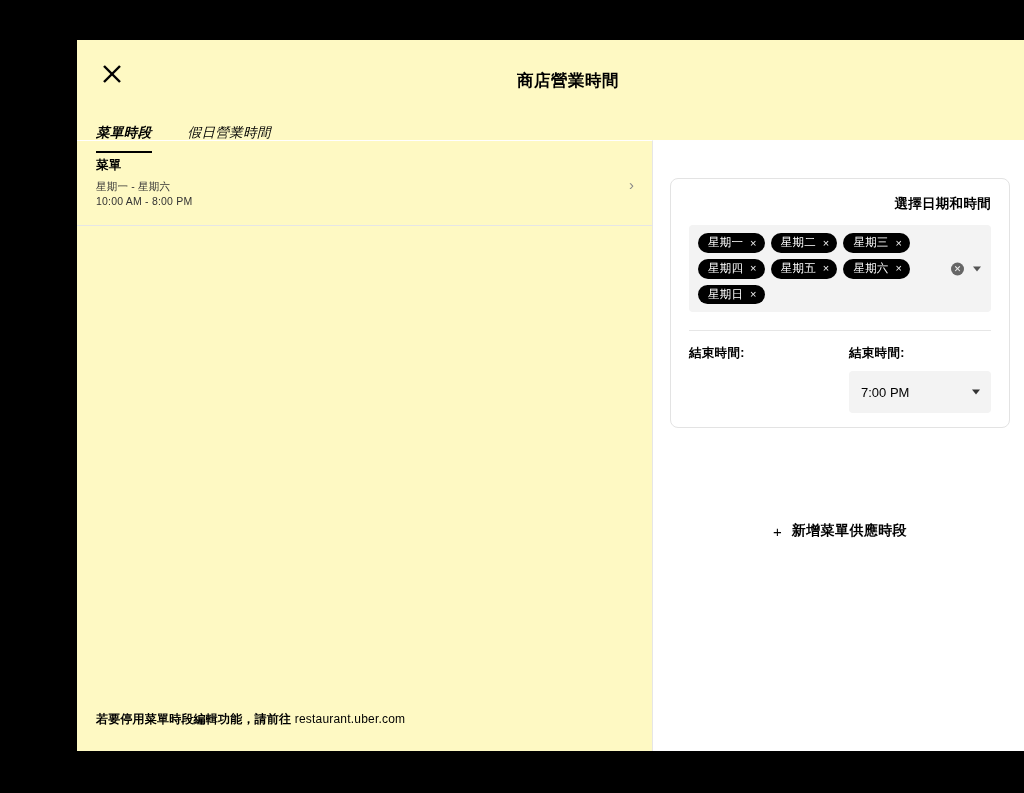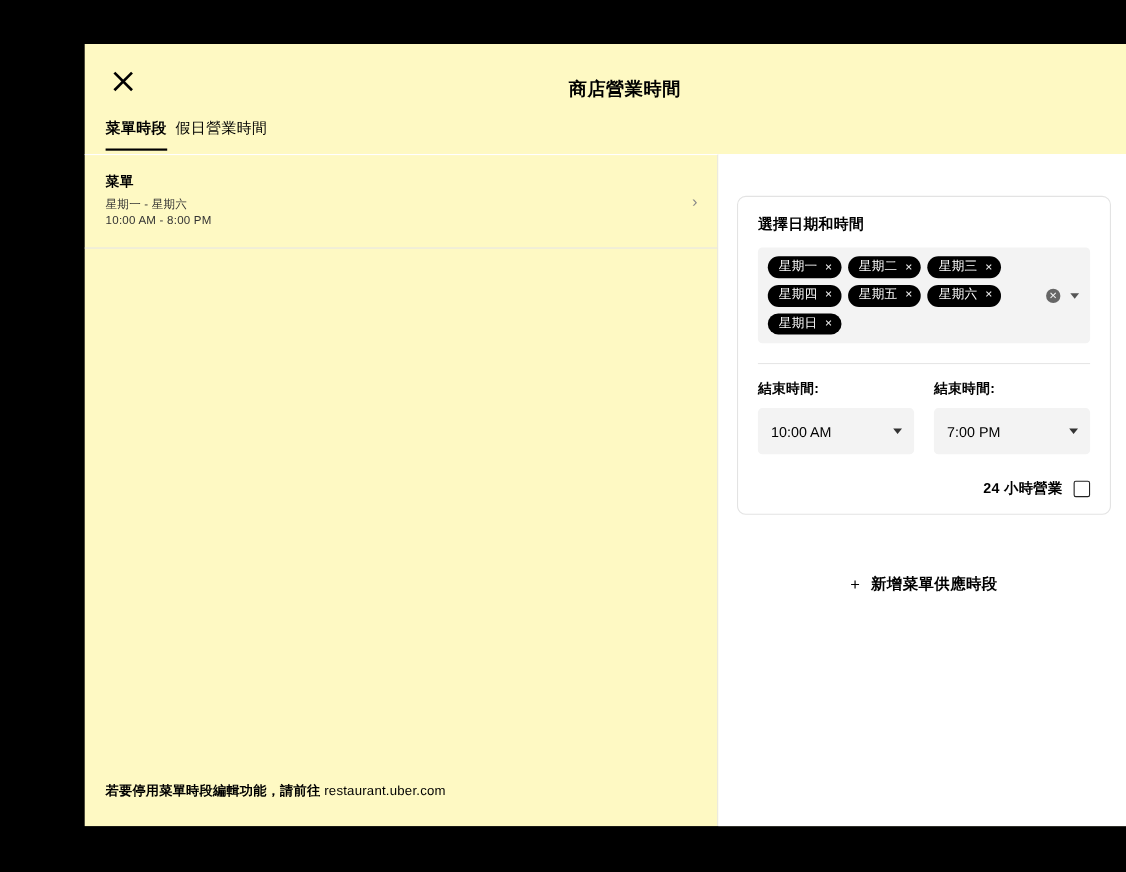--- a/index.html
+++ b/index.html
@@ -51,23 +51,24 @@
     font-size: 16.5px;
     font-weight: bold;
     color: #000;
     letter-spacing: 0.5px;
   }
 
   
   .tabs {
     position: absolute;
     left: 19px;
-    top: 68px;
-    display: flex;
-    gap: 8px;
+    top: 84px;
+    display: flex;
+    gap: 36px;
+    font-style: italic;
   }
   .tab {
     font-size: 13.5px;
     color: #000;
     padding-bottom: 9px;
     cursor: pointer;
     font-weight: normal;
     letter-spacing: 0.4px;
   }
   .tab.active {
@@ -152,20 +153,21 @@
     border: 1px solid #e3e3e3;
     border-radius: 8px;
     padding: 16px 18px 14px 18px;
   }
   .card-title {
     font-size: 13.5px;
     font-weight: bold;
     color: #000;
     margin-bottom: 12px;
     letter-spacing: 0.3px;
+    text-align: right;
   }
 
   
   .chips-field {
     position: relative;
     background: #f3f3f3;
     border-radius: 4px;
     padding: 8px 46px 8px 9px;
     min-height: 62px;
   }
@@ -389,39 +391,31 @@
           </div>
           <div class="field-clear">✕</div>
           <div class="field-caret"></div>
         </div>
 
         <div class="divider"></div>
 
         <div class="time-row">
           <div class="time-col">
             <div class="time-label">結束時間:</div>
-            <div class="select">
-              <span>10:00 AM</span>
-              <span class="sel-caret"></span>
-            </div>
           </div>
           <div class="time-col">
             <div class="time-label">結束時間:</div>
             <div class="select">
               <span>7:00 PM</span>
               <span class="sel-caret"></span>
             </div>
           </div>
         </div>
 
 
-        <div class="allday-row">
-          <span class="allday-label">24 小時營業</span>
-          <span class="checkbox"></span>
-        </div>
       </div>
 
       <div class="add-row">
         <span class="add-plus">+</span>
         <span class="add-label">新增菜單供應時段</span>
       </div>
 
     </div>
   </div>
 </div>

